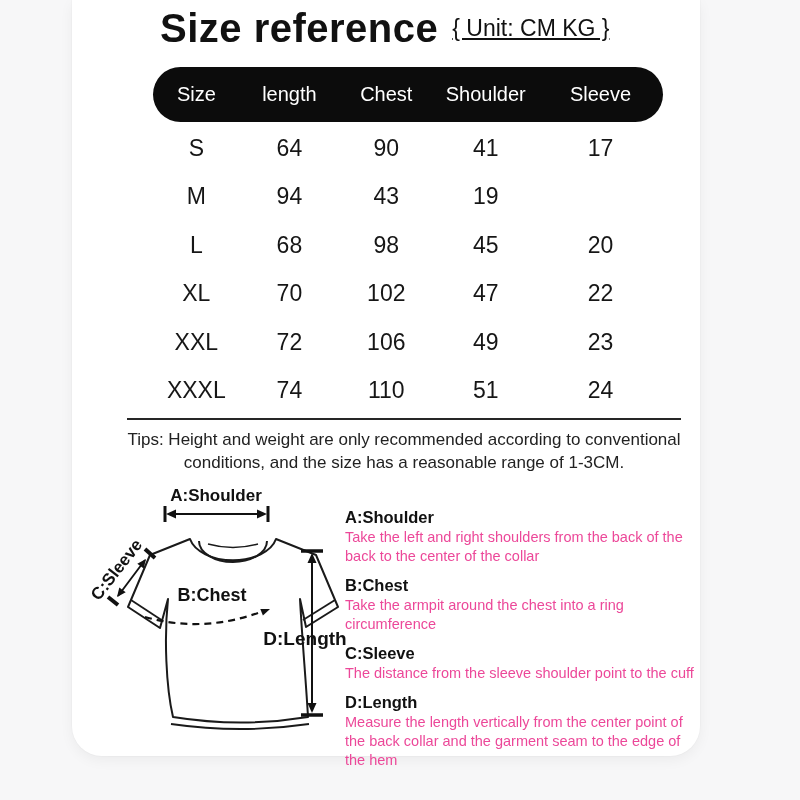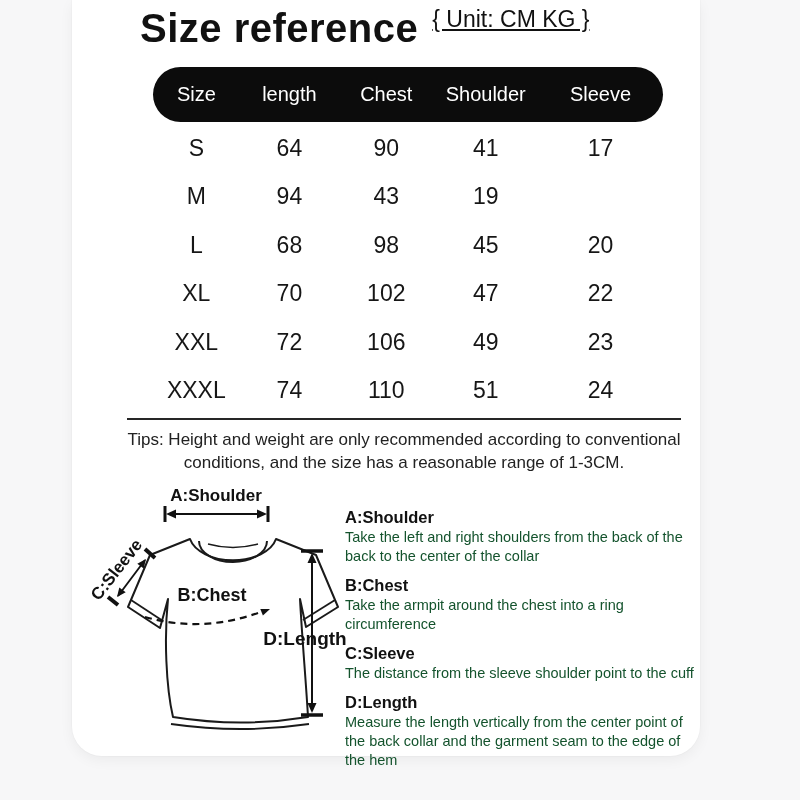--- a/index.html
+++ b/index.html
@@ -11,22 +11,22 @@
     position:relative;
     overflow:hidden;
   }
   .card {
     position:absolute; left:72px; top:0; width:628px; height:756px;
     background:#ffffff;
     border-radius:0 0 30px 30px;
     box-shadow:0 4px 14px rgba(0,0,0,0.05), 0 0 0 1px rgba(0,0,0,0.015);
   }
   .title-row {
-    position:absolute; left:68px; top:6px;
-    display:flex; align-items:flex-start; white-space:nowrap;
+    position:absolute; left:88px; top:6px;
+    display:flex; align-items:center; white-space:nowrap;
   }
   .title-main { font-size:40px; font-weight:bold; color:#111; letter-spacing:0.5px; }
   .title-unit { font-size:23px; font-weight:400; color:#111; margin-left:14px;text-decoration:underline; }
 
   .pill-header {
     position:absolute; left:81px; top:67px; width:510px; height:55px;
     background:#0c0c0c; border-radius:28px;
     display:grid; grid-template-columns:17% 19.5% 18.5% 20.5% 24.5%;
     align-items:center;
   }
@@ -45,21 +45,21 @@
   }
   .tips {
     position:absolute; left:40px; top:429px; width:584px;
     text-align:center; font-size:17px; line-height:22.5px; color:#222;
   }
 
   .diagram-svg { position:absolute; left:8px; top:487px; }
   .defs-col { position:absolute; left:273px; top:507px; width:352px; }
   .def-block { margin-bottom:9px; }
   .def-term { font-size:16.5px; font-weight:bold; color:#111; line-height:21px; }
-  .def-desc { font-size:14.5px; color:#14532d; line-height:19px; }
+  .def-desc { font-size:14.5px; color:#ec4899; line-height:19px; }
 
   svg text { font-family:"Liberation Sans", sans-serif; fill:#111; }
   .svg-label { font-weight:bold; }
 </style>
 </head>
 <body>
 
 <div class="card">
 
   <div class="title-row">

